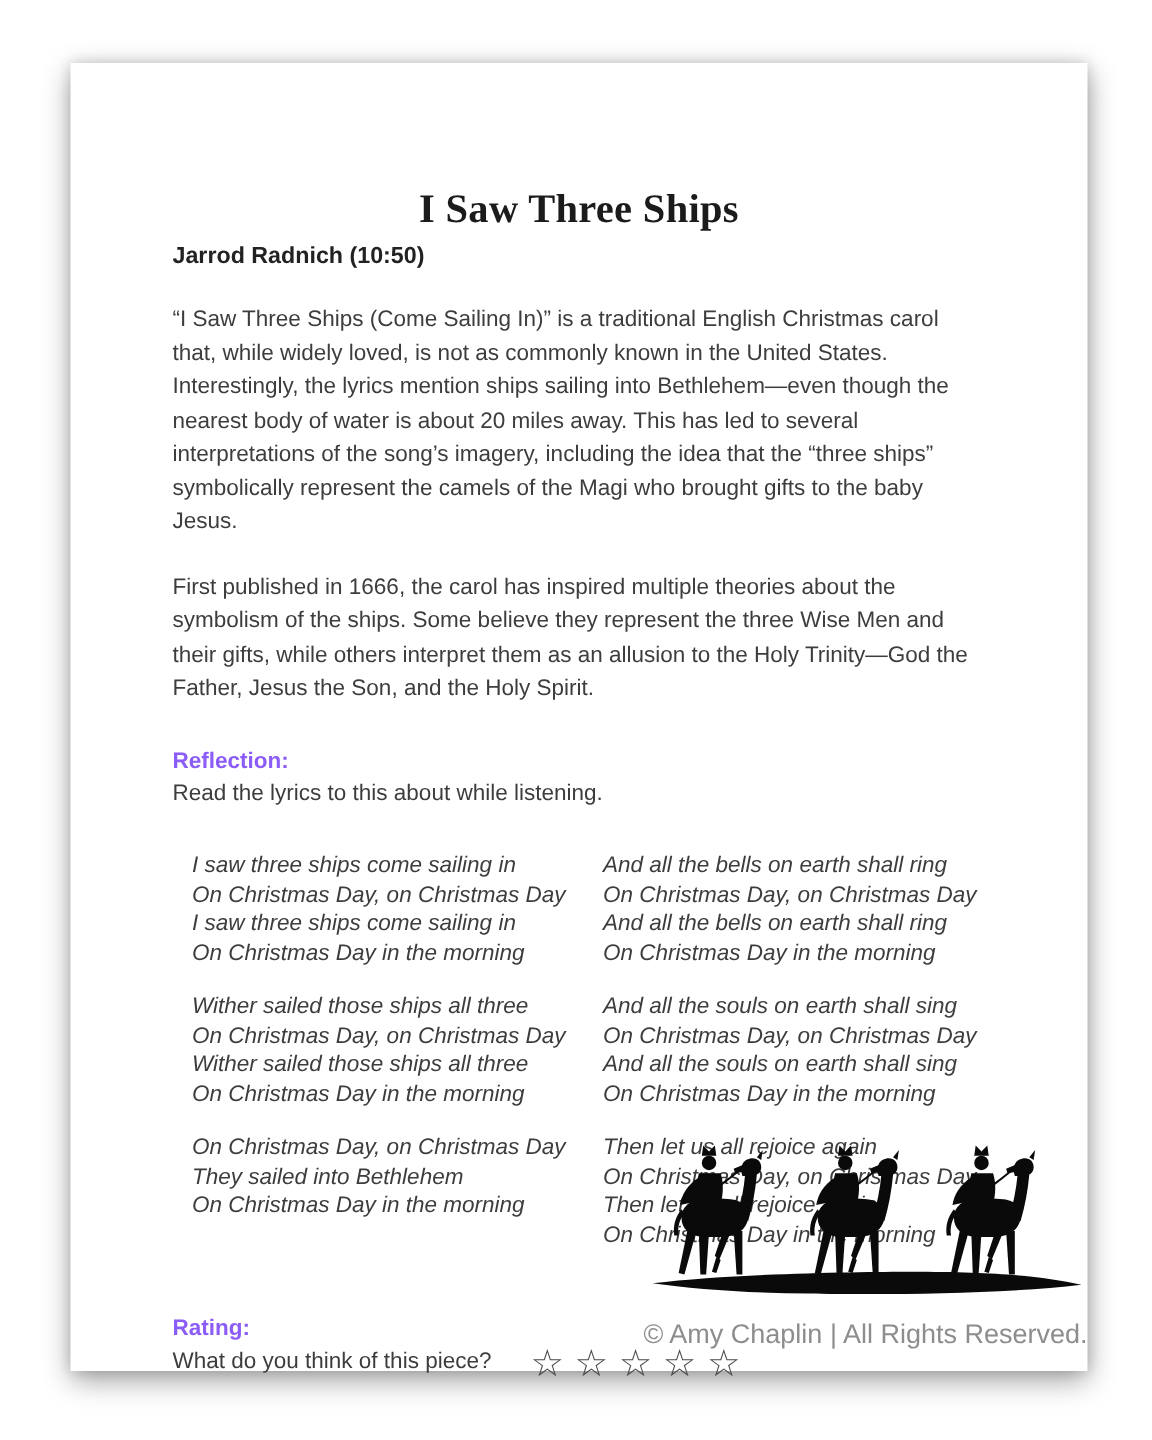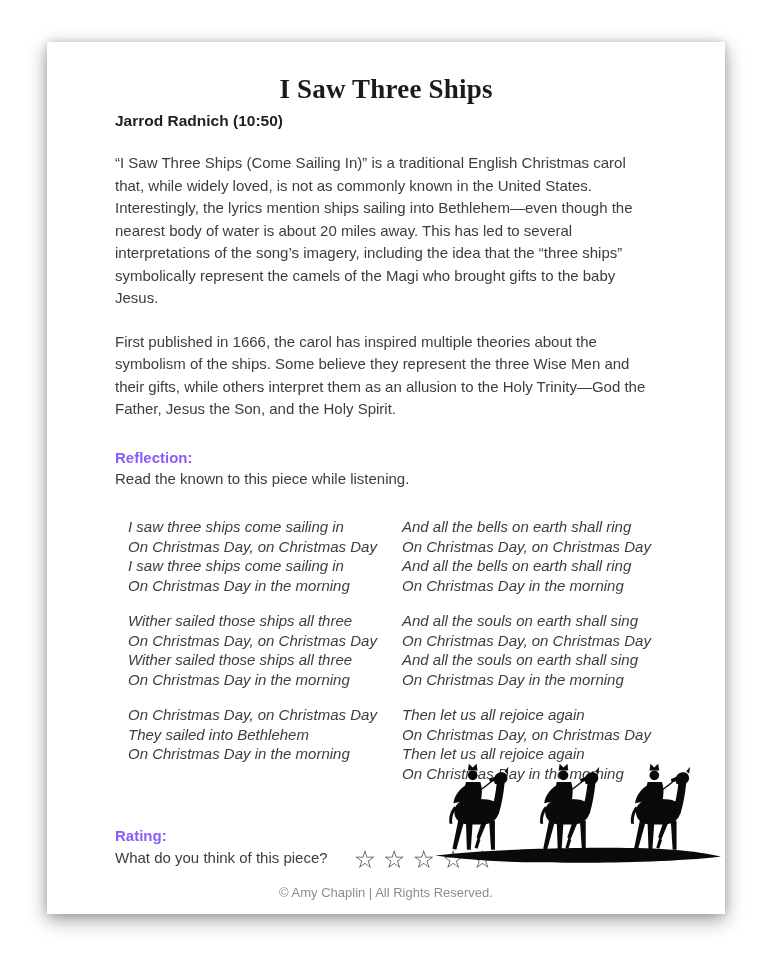--- a/index.html
+++ b/index.html
@@ -10,21 +10,21 @@
     font-family: "Liberation Sans", sans-serif;
     position: relative;
     overflow: hidden;
   }
   .paper {
     position: absolute;
     left: 47px; top: 42px;
     width: 678px; height: 872px;
     background: #ffffff;
     box-shadow: 0 6px 18px rgba(0,0,0,0.38), 0 0 8px rgba(0,0,0,0.14);
-    padding: 32px 68px 0 68px;
+    padding: 82px 68px 0 68px;
   }
   .page-title {
     font-family: "Liberation Serif", serif;
     font-weight: 700;
     font-size: 27px;
     color: #1b1b1b;
     text-align: center;
     margin: 0 0 7px 0;
     letter-spacing: 0.2px;
   }
@@ -71,40 +71,40 @@
   .illustration {
     position: absolute;
     right: 2px;
     bottom: 44px;
     width: 290px;
     height: 114px;
   }
   .footer {
     position: absolute;
     left: 0; right: 0; bottom: 14px;
-    text-align: center;
-    font-size: 13px;
+    text-align: right;
+    font-size: 18px;
     color: #8d8d8d;
   }
 </style>
 </head>
 <body>
 
 <div class="paper">
 
   <h1 class="page-title">I Saw Three Ships</h1>
 
   <div class="performer">Jarrod Radnich (10:50)</div>
 
   <p class="body-para">“I Saw Three Ships (Come Sailing In)” is a traditional English Christmas carol that, while widely loved, is not as commonly known in the United States. Interestingly, the lyrics mention ships sailing into Bethlehem—even though the nearest body of water is about 20 miles away. This has led to several interpretations of the song’s imagery, including the idea that the “three ships” symbolically represent the camels of the Magi who brought gifts to the baby Jesus.</p>
   <p class="body-para">First published in 1666, the carol has inspired multiple theories about the symbolism of the ships. Some believe they represent the three Wise Men and their gifts, while others interpret them as an allusion to the Holy Trinity—God the Father, Jesus the Son, and the Holy Spirit.</p>
 
   <div class="reflection">
     <span class="reflection-label">Reflection:</span>
-    <span>Read the known to this piece while listening.</span>
+    <span>Read the lyrics to this about while listening.</span>
   </div>
 
   <div class="lyrics">
     <div class="lyrics-col-left">
       <div class="verse">
         <span class="lyric-line">I saw three ships come sailing in</span>
         <span class="lyric-line">On Christmas Day, on Christmas Day</span>
         <span class="lyric-line">I saw three ships come sailing in</span>
         <span class="lyric-line">On Christmas Day in the morning</span>
       </div>

